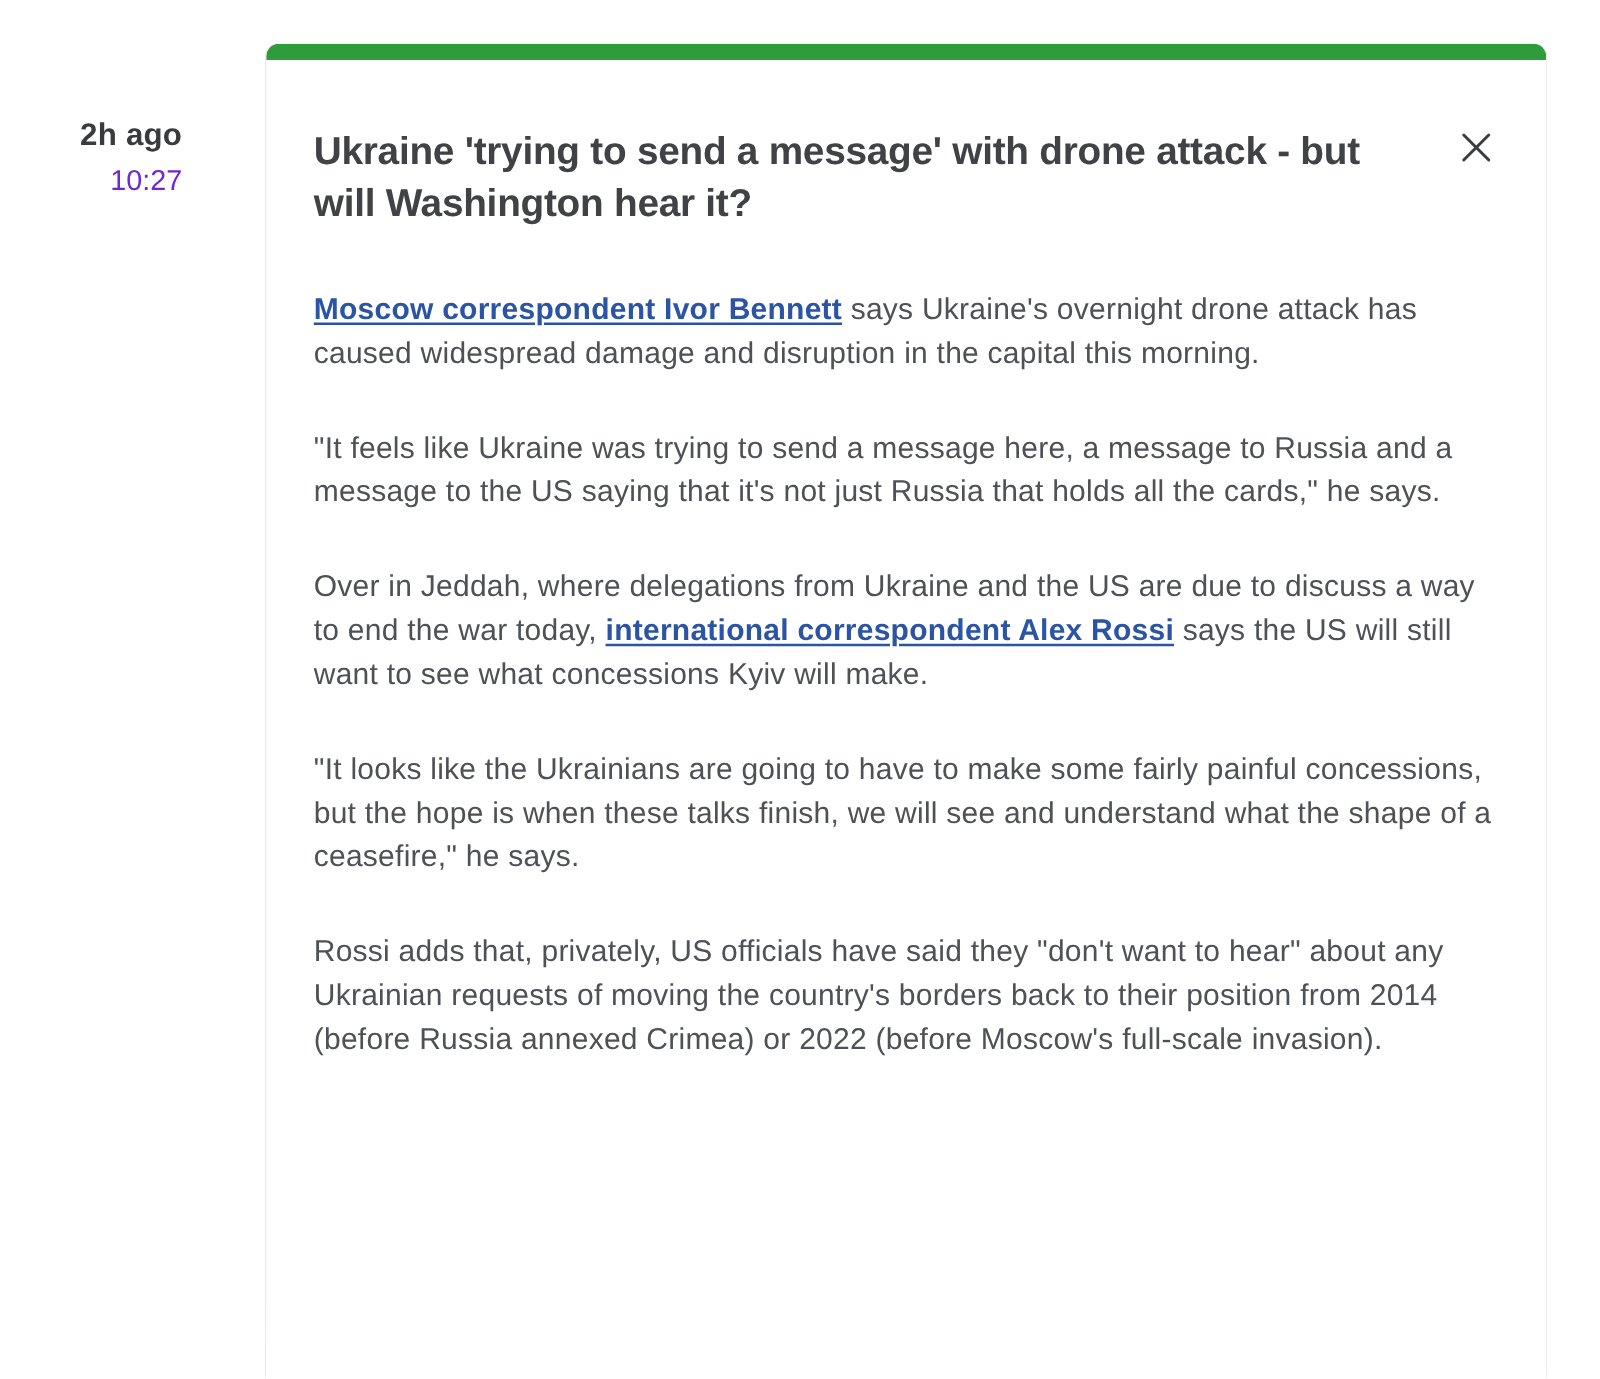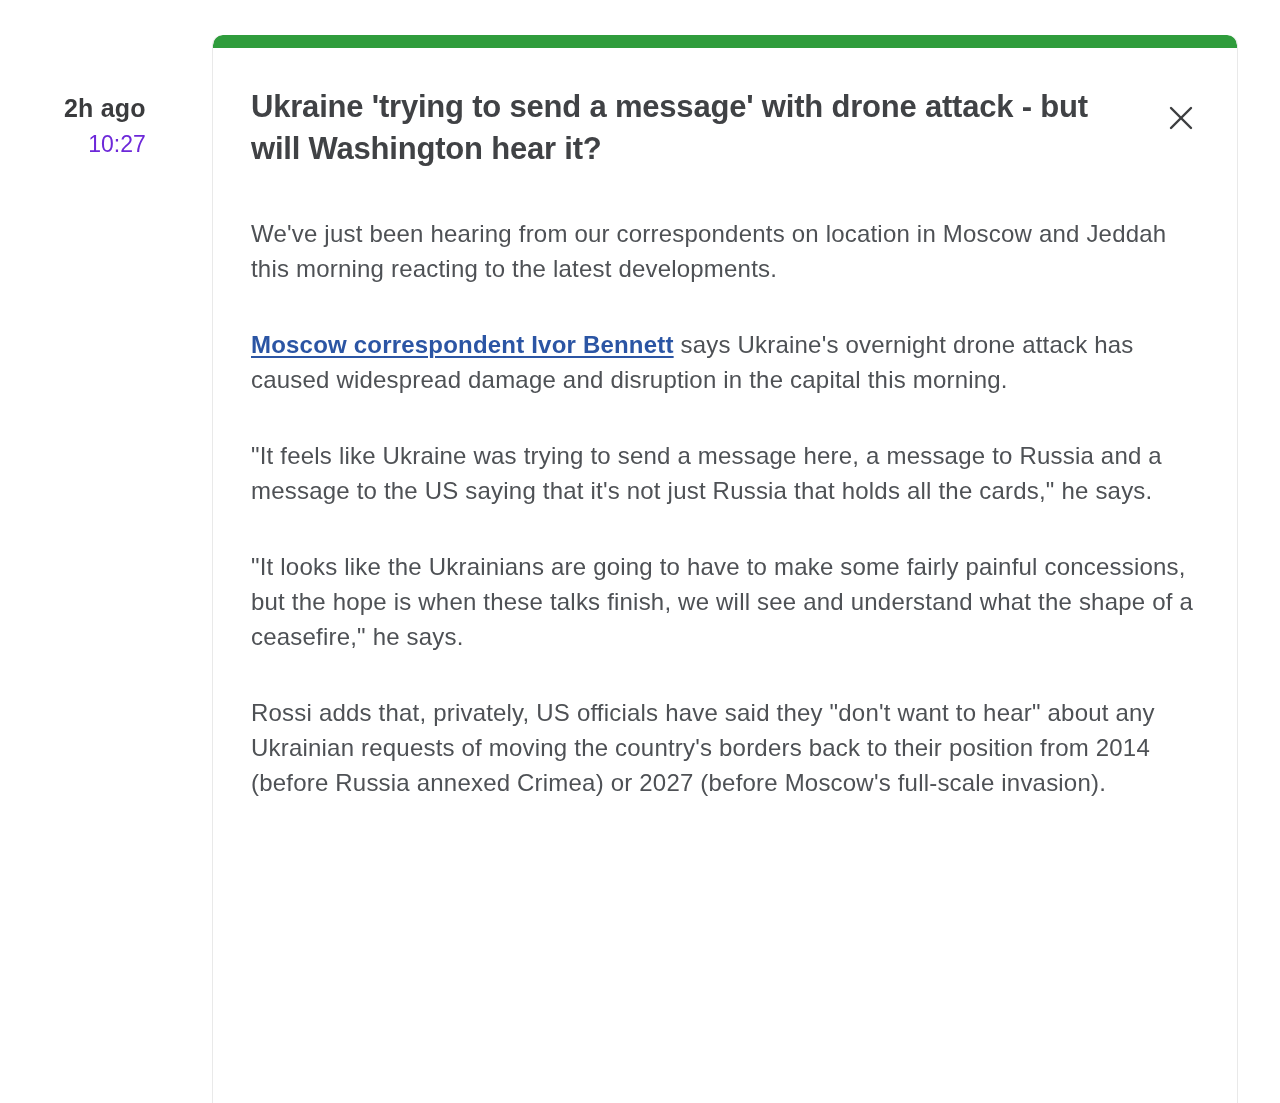--- a/index.html
+++ b/index.html
@@ -51,21 +51,21 @@
     overflow: hidden;
   }
   .card-topbar {
     height: 13px;
     width: 100%;
     background: #2f9c3c;
     border-radius: 10px 10px 0 0;
   }
   .card-content {
     position: relative;
-    padding: 38px 38px 40px 38px;
+    padding: 52px 38px 40px 38px;
   }
   .close-btn {
     position: absolute;
     top: 50px;
     right: 36px;
     width: 40px;
     height: 40px;
     background: transparent;
     border: none;
     cursor: pointer;
@@ -118,23 +118,23 @@
           <svg width="34" height="34" viewBox="0 0 34 34">
             <line x1="7" y1="7" x2="27" y2="27" stroke="#3c3d3f" stroke-width="2.4" stroke-linecap="round"></line>
             <line x1="27" y1="7" x2="7" y2="27" stroke="#3c3d3f" stroke-width="2.4" stroke-linecap="round"></line>
           </svg>
         </span>
       </button>
 
       <h1 class="post-title">Ukraine 'trying to send a message' with drone attack - but will Washington hear it?</h1>
 
       <div class="post-body">
-          <p>We've just been hearing from our correspondents on location in Moscow and Jeddah this morning reacting to the latest developments.</p>
           <p><a href="#">Moscow correspondent Ivor Bennett</a> says Ukraine's overnight drone attack has caused widespread damage and disruption in the capital this morning.</p>
           <p>"It feels like Ukraine was trying to send a message here, a message to Russia and a message to the US saying that it's not just Russia that holds all the cards," he says.</p>
+          <p>Over in Jeddah, where delegations from Ukraine and the US are due to discuss a way to end the war today, <a href="#">international correspondent Alex Rossi</a> says the US will still want to see what concessions Kyiv will make.</p>
           <p>"It looks like the Ukrainians are going to have to make some fairly painful concessions, but the hope is when these talks finish, we will see and understand what the shape of a ceasefire," he says.</p>
-          <p>Rossi adds that, privately, US officials have said they "don't want to hear" about any Ukrainian requests of moving the country's borders back to their position from 2014 (before Russia annexed Crimea) or 2027 (before Moscow's full-scale invasion).</p>
+          <p>Rossi adds that, privately, US officials have said they "don't want to hear" about any Ukrainian requests of moving the country's borders back to their position from 2014 (before Russia annexed Crimea) or 2022 (before Moscow's full-scale invasion).</p>
         </div>
 
     </div>
   </div>
 
 </div>
 
 </body></html>

